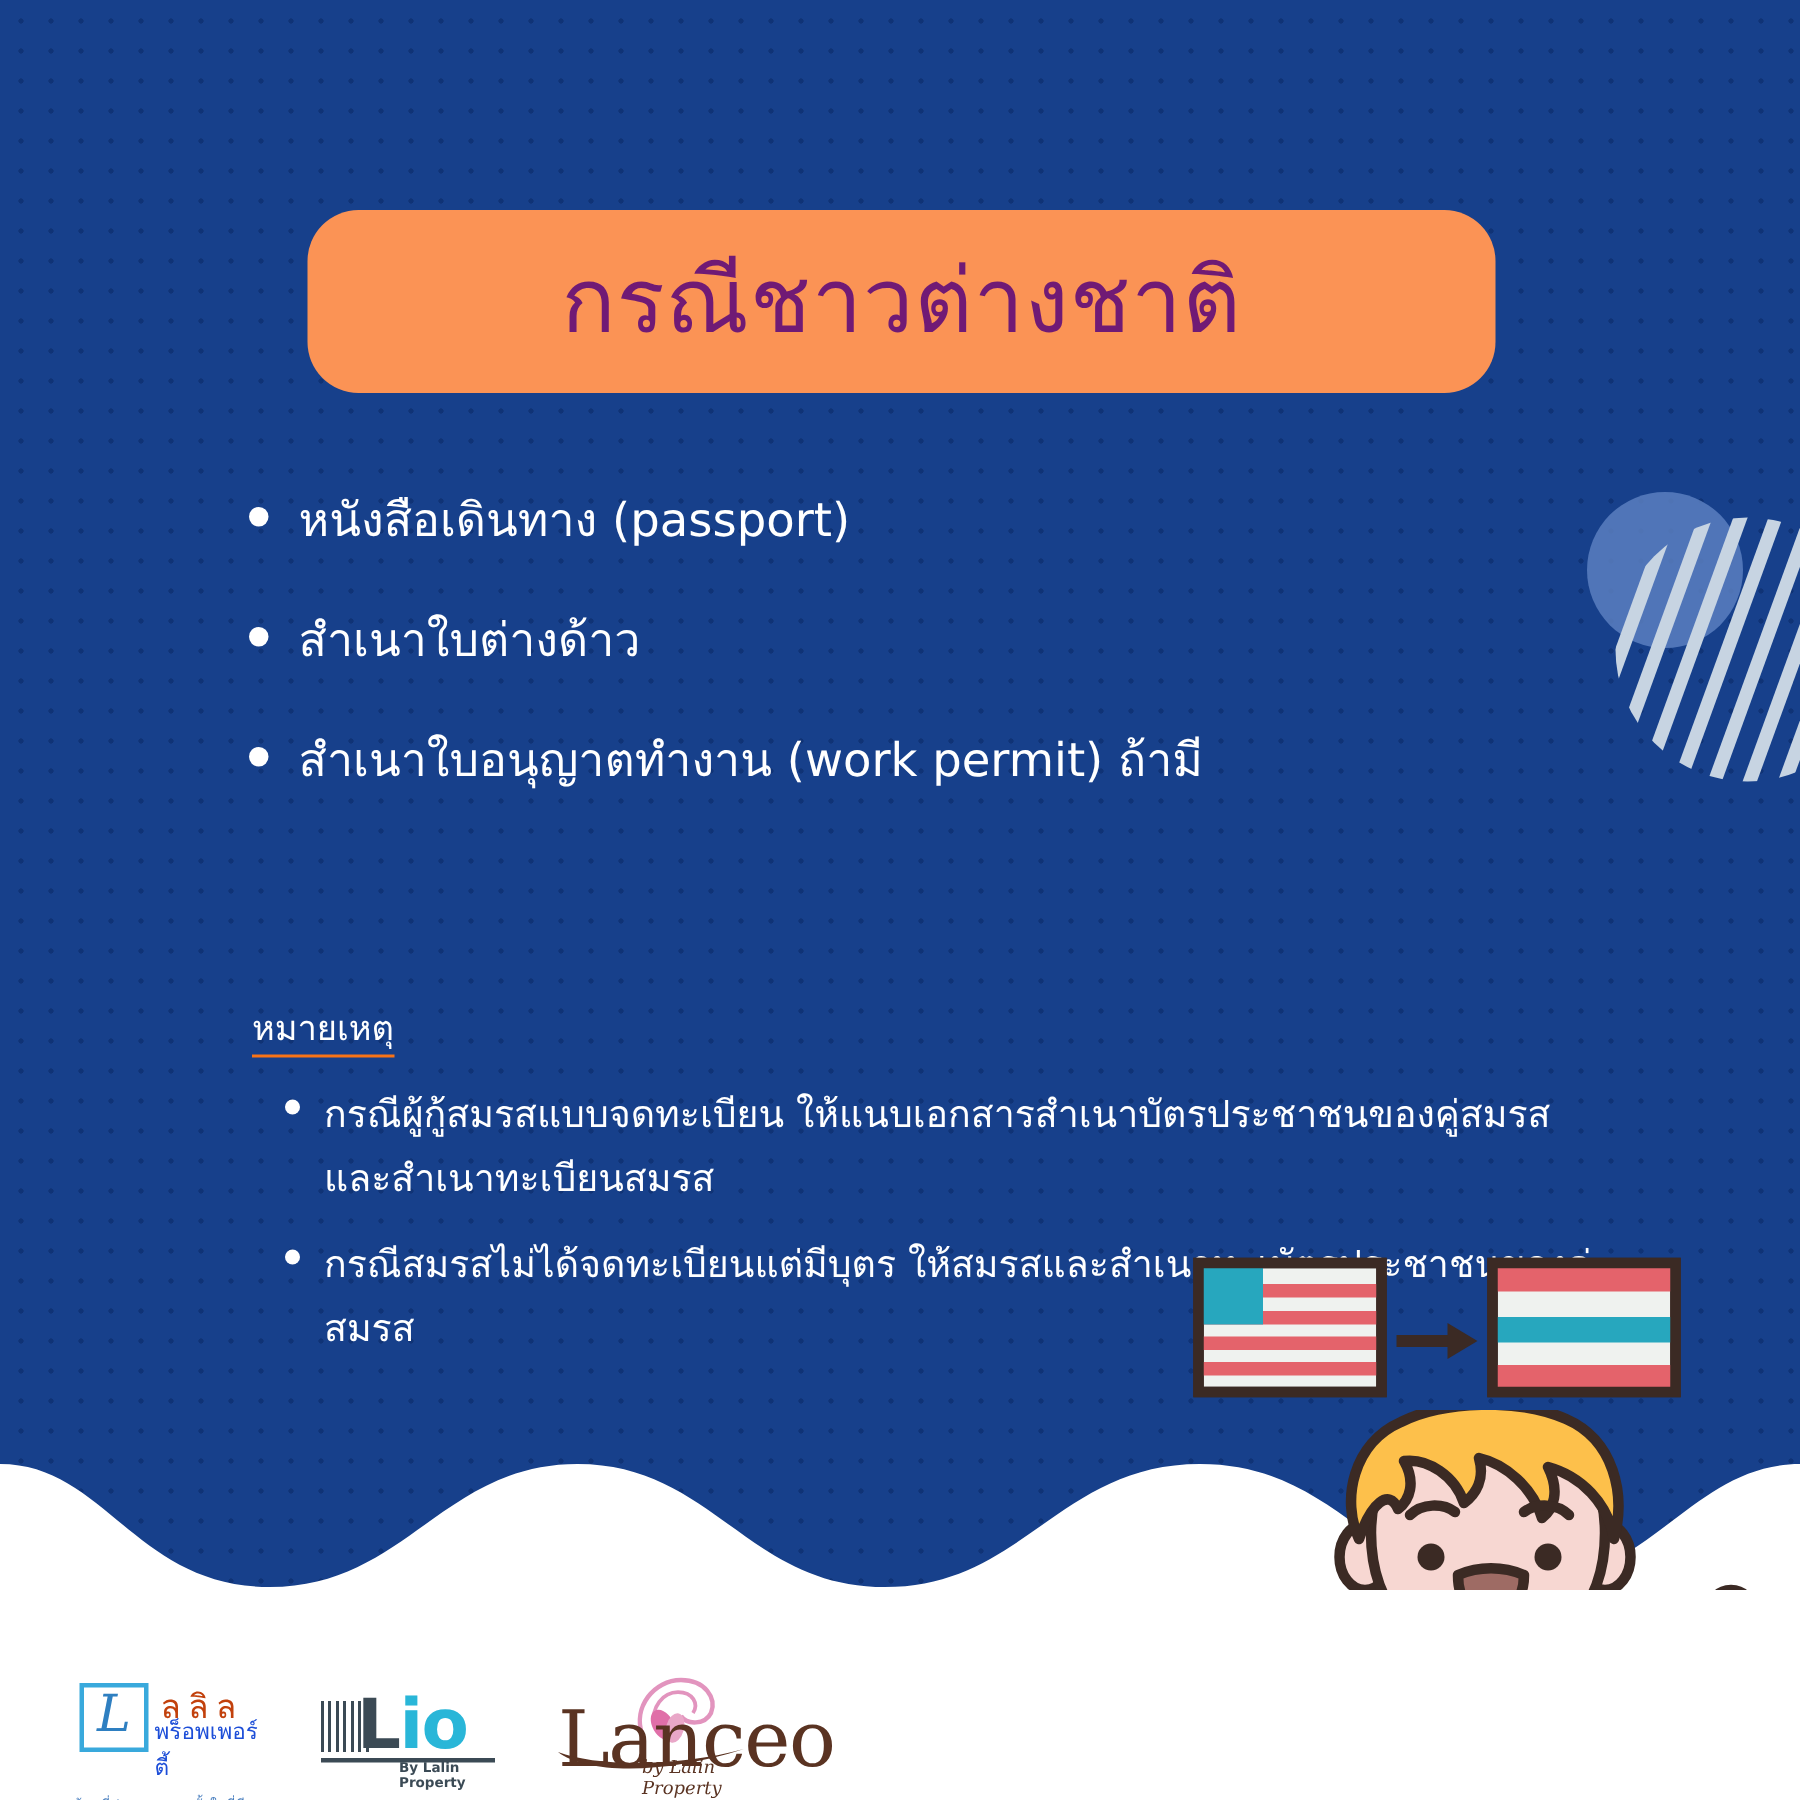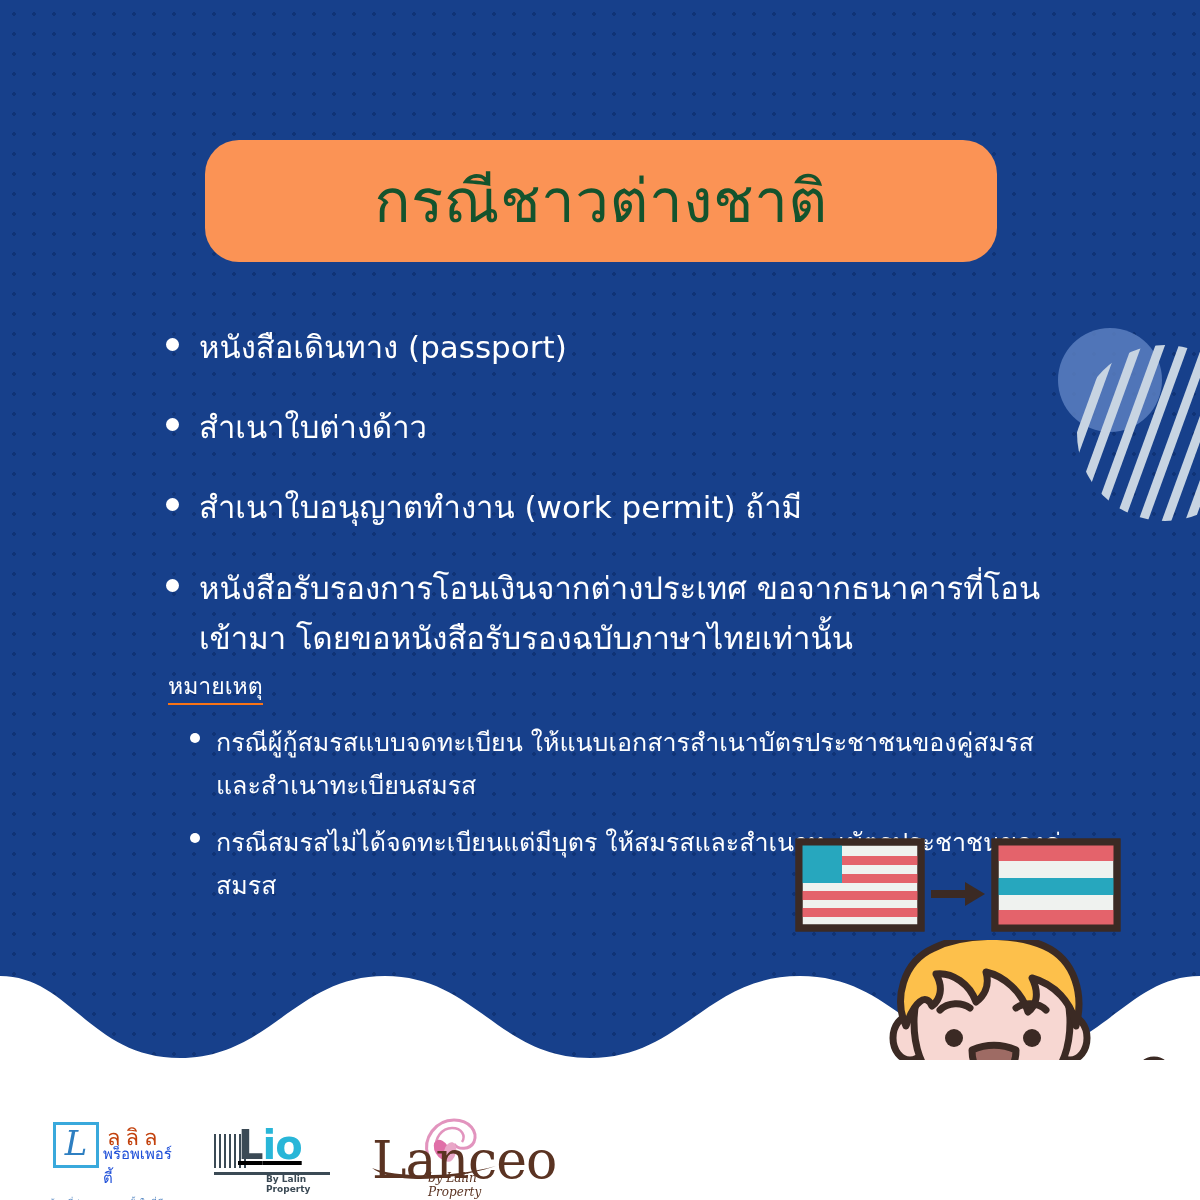--- a/index.html
+++ b/index.html
@@ -34,21 +34,21 @@
   
   .deco{position:absolute;right:0;top:318px;width:150px;height:220px;}
 
   
   .title-bar{
     position:absolute;left:205px;top:140px;width:792px;height:122px;
     background:#FB9355;border-radius:34px;
     display:flex;align-items:center;justify-content:center;
   }
   .title-text{
-    color:#14532d;font-size:60px;line-height:1.0;
+    color:#701a75;font-size:60px;line-height:1.0;
     letter-spacing:0.5px;white-space:nowrap;
     font-family:"DejaVu Sans","Liberation Sans",sans-serif;
   }
 
   
   .main-list{
     position:absolute;left:166px;top:322px;width:910px;
   }
   .main-item{
     display:flex;align-items:flex-start;margin-bottom:30px;
@@ -115,24 +115,23 @@
   .lalin-tag{
     position:absolute;left:4px;top:52px;font-size:9px;color:#4A7FBF;
     letter-spacing:0.5px;
     margin-top:28px;
   }
   
   .lio{width:120px;height:72px;}
   .lio-bars{position:absolute;left:0;top:18px;width:34px;height:34px;
     background:repeating-linear-gradient(90deg,#3B4A55 0 2px,#ffffff 2px 5px);}
   .lio-word{
-    position:absolute;left:24px;top:6px;font-size:40px;font-weight:bold;
+    position:absolute;left:24px;top:6px;font-size:46px;font-weight:bold;
     font-family:"DejaVu Sans","Liberation Sans",sans-serif;
     letter-spacing:-1px;
-    text-decoration:underline;
   }
   .lio-l{color:#3B4A55;}
   .lio-io{color:#29B6D8;}
   .lio-rule{position:absolute;left:0;top:56px;width:116px;height:3px;background:#3B4A55;}
   .lio-sub{position:absolute;left:52px;top:58px;font-size:9px;font-weight:bold;color:#3B4A55;}
   
   .lanceo{width:150px;height:72px;}
   .lanceo-word{
     position:absolute;left:4px;top:14px;font-size:52px;
     font-family:"DejaVu Serif","Liberation Serif",serif;
@@ -197,24 +196,20 @@
       <div class="main-text">หนังสือเดินทาง (passport)</div>
     </div>
     <div class="main-item">
       <div class="bullet"></div>
       <div class="main-text">สำเนาใบต่างด้าว</div>
     </div>
     <div class="main-item">
       <div class="bullet"></div>
       <div class="main-text">สำเนาใบอนุญาตทำงาน (work permit) ถ้ามี</div>
     </div>
-    <div class="main-item">
-      <div class="bullet"></div>
-      <div class="main-text">หนังสือรับรองการโอนเงินจากต่างประเทศ ขอจากธนาคารที่โอนเข้ามา โดยขอหนังสือรับรองฉบับภาษาไทยเท่านั้น</div>
-    </div>
   </div>
 
   <div class="note-wrap">
     <div class="note-head">หมายเหตุ</div>
     <div class="note-list">
       <div class="note-item">
         <div class="note-bullet"></div>
         <div class="note-text">กรณีผู้กู้สมรสแบบจดทะเบียน ให้แนบเอกสารสำเนาบัตรประชาชนของคู่สมรสและสำเนาทะเบียนสมรส</div>
       </div>
       <div class="note-item">

